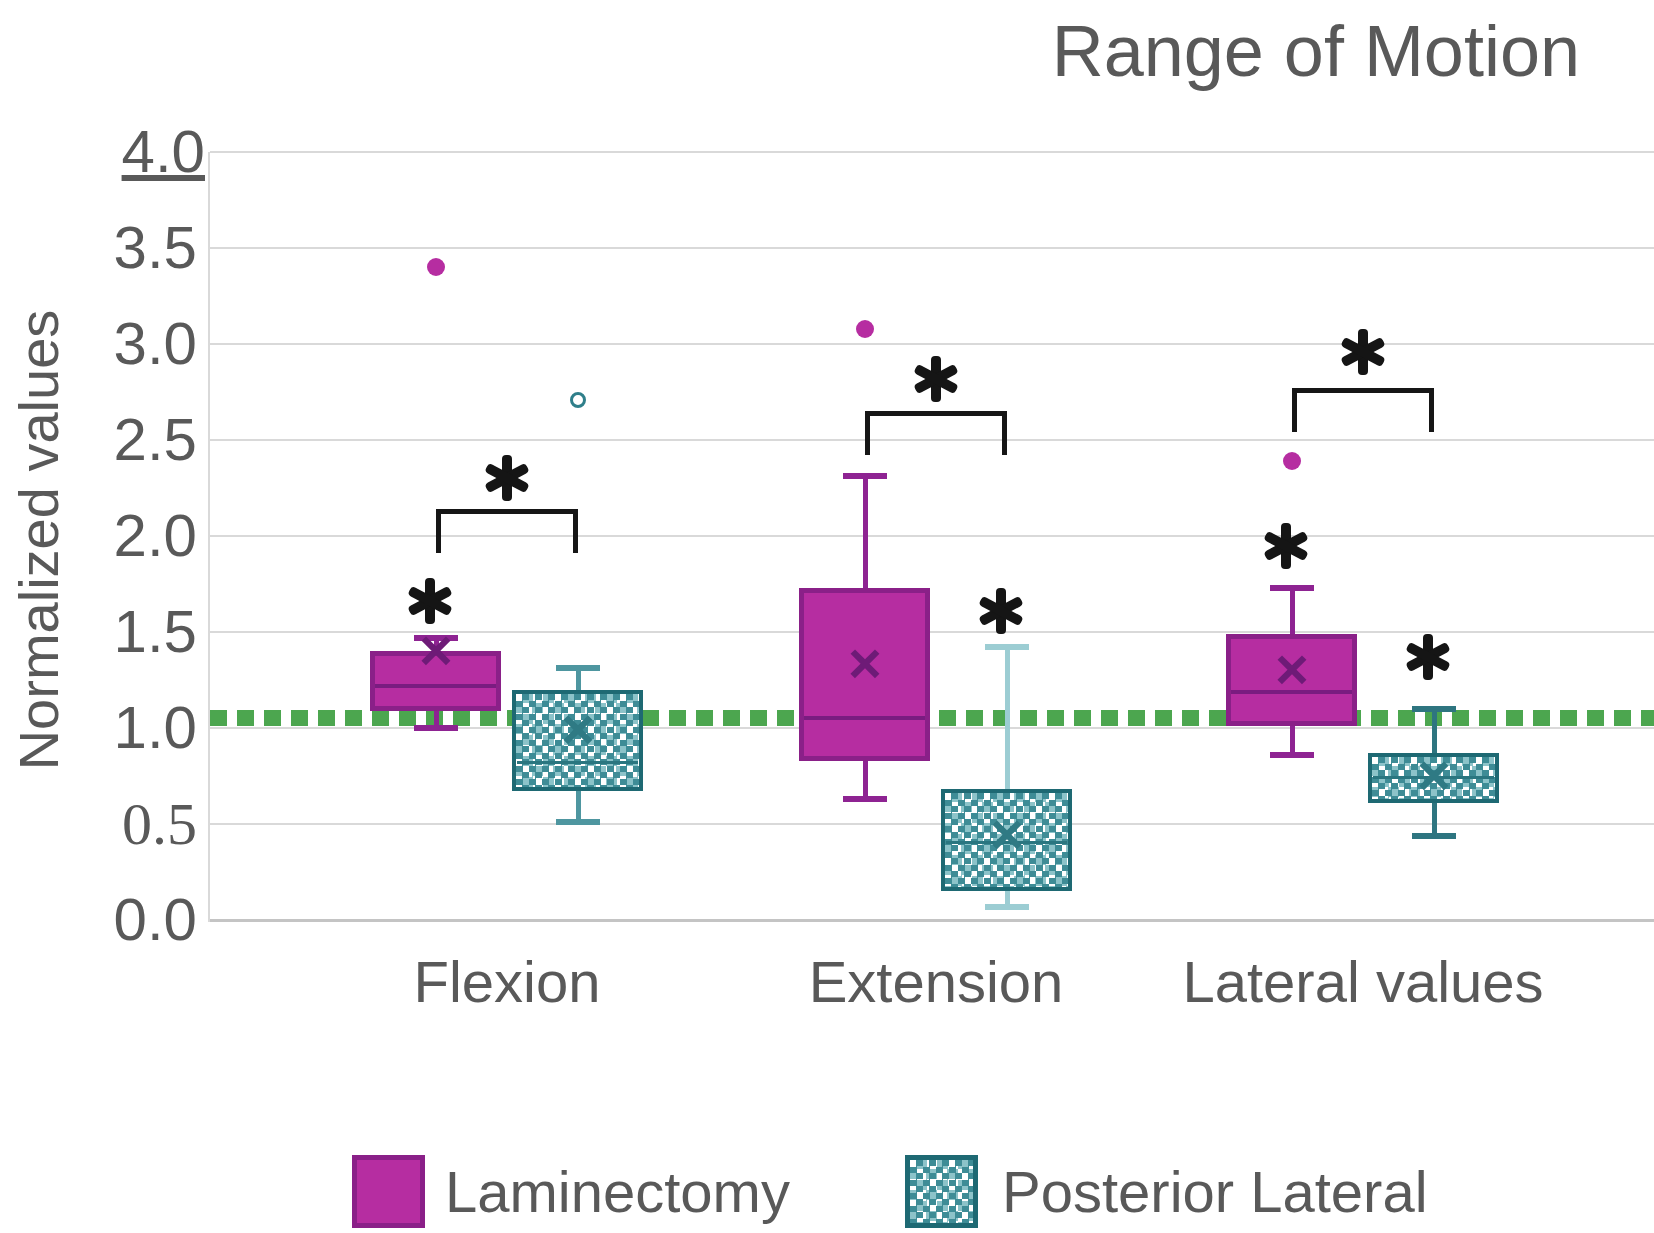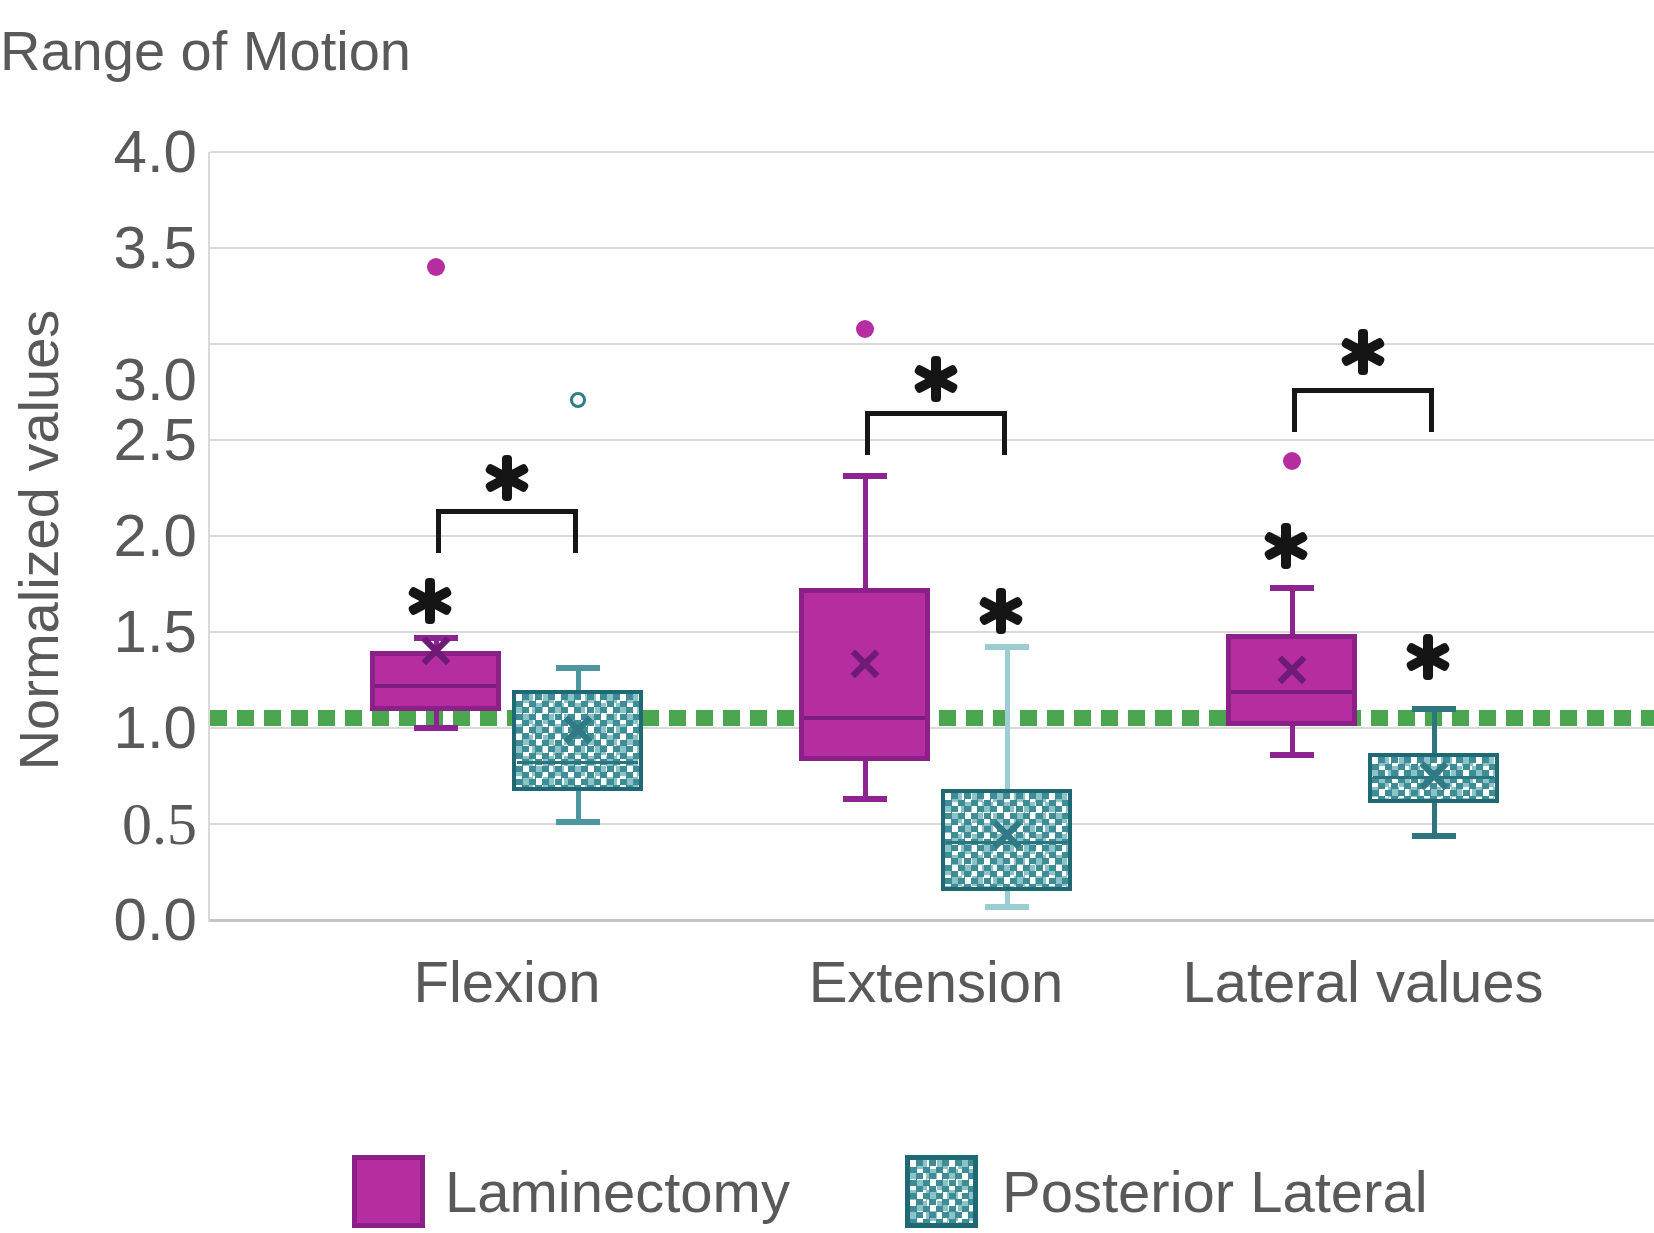--- a/index.html
+++ b/index.html
@@ -1,19 +1,19 @@
 <!DOCTYPE html>
 <html><head>
 <meta charset="utf-8">
 <style>
   html,body{margin:0;padding:0;background:#fff;}
   #stage{position:relative;width:1654px;height:1233px;background:#fff;overflow:hidden;
          font-family:"Liberation Sans",sans-serif;}
   .abs{position:absolute;}
-  #chart-title{top:18px;left:0;width:1580px;text-align:left;font-size:56px;color:#595959;}
+  #chart-title{top:10px;left:0;width:1580px;text-align:right;font-size:72px;color:#595959;}
   #y-axis-title{top:540px;left:38px;transform:translate(-50%,-50%) rotate(-90deg);
                 white-space:nowrap;font-size:56px;color:#595959;}
   .ytick{width:197px;text-align:right;font-size:60px;line-height:62px;color:#595959;}
   .grid{left:210px;width:1444px;height:2px;background:#D9D9D9;}
   .grid.base{height:3px;background:#C4C4C4;}
   .yaxisline{left:208px;top:152px;width:2px;height:770px;background:#D9D9D9;}
   .baseline{left:210px;width:1444px;height:16px;
             background:repeating-linear-gradient(90deg,#4CA64F 0 17px,transparent 17px 27px);}
   .box{box-sizing:border-box;}
   .box.lam{background:#B62DA1;border:5px solid #8A2088;}
@@ -42,25 +42,25 @@
   .lgtxt{top:1155px;height:73px;display:flex;align-items:center;font-size:58px;color:#595959;white-space:nowrap;}
 </style>
 </head>
 <body>
 
 <div id="stage">
   <div id="chart-title" class="abs">Range of Motion</div>
   <div id="y-axis-title" class="abs">Normalized values</div>
   <div id="plot"></div>
 <div class="abs grid" style="top: 151px;"></div>
-    <div class="abs ytick" style="top: 121px; left: 0px;">4.0</div>
+    <div class="abs ytick" style="top: 121px; left: 8px; text-decoration: underline;">4.0</div>
     <div class="abs grid" style="top: 247px;"></div>
     <div class="abs ytick" style="top: 217px; left: 0px;">3.5</div>
     <div class="abs grid" style="top: 343px;"></div>
-    <div class="abs ytick" style="top: 313px; left: 0px; margin-top: 36px;">3.0</div>
+    <div class="abs ytick" style="top: 313px; left: 0px;">3.0</div>
     <div class="abs grid" style="top: 439px;"></div>
     <div class="abs ytick" style="top: 409px; left: 0px;">2.5</div>
     <div class="abs grid" style="top: 535px;"></div>
     <div class="abs ytick" style="top: 505px; left: 0px;">2.0</div>
     <div class="abs grid" style="top: 631px;"></div>
     <div class="abs ytick" style="top: 601px; left: 0px;">1.5</div>
     <div class="abs grid" style="top: 727px;"></div>
     <div class="abs ytick" style="top: 697px; left: 0px;">1.0</div>
     <div class="abs grid" style="top: 823px;"></div>
     <div class="abs ytick" style="top: 793px; left: 0px; font-family: Liberation Serif, serif;">0.5</div>

